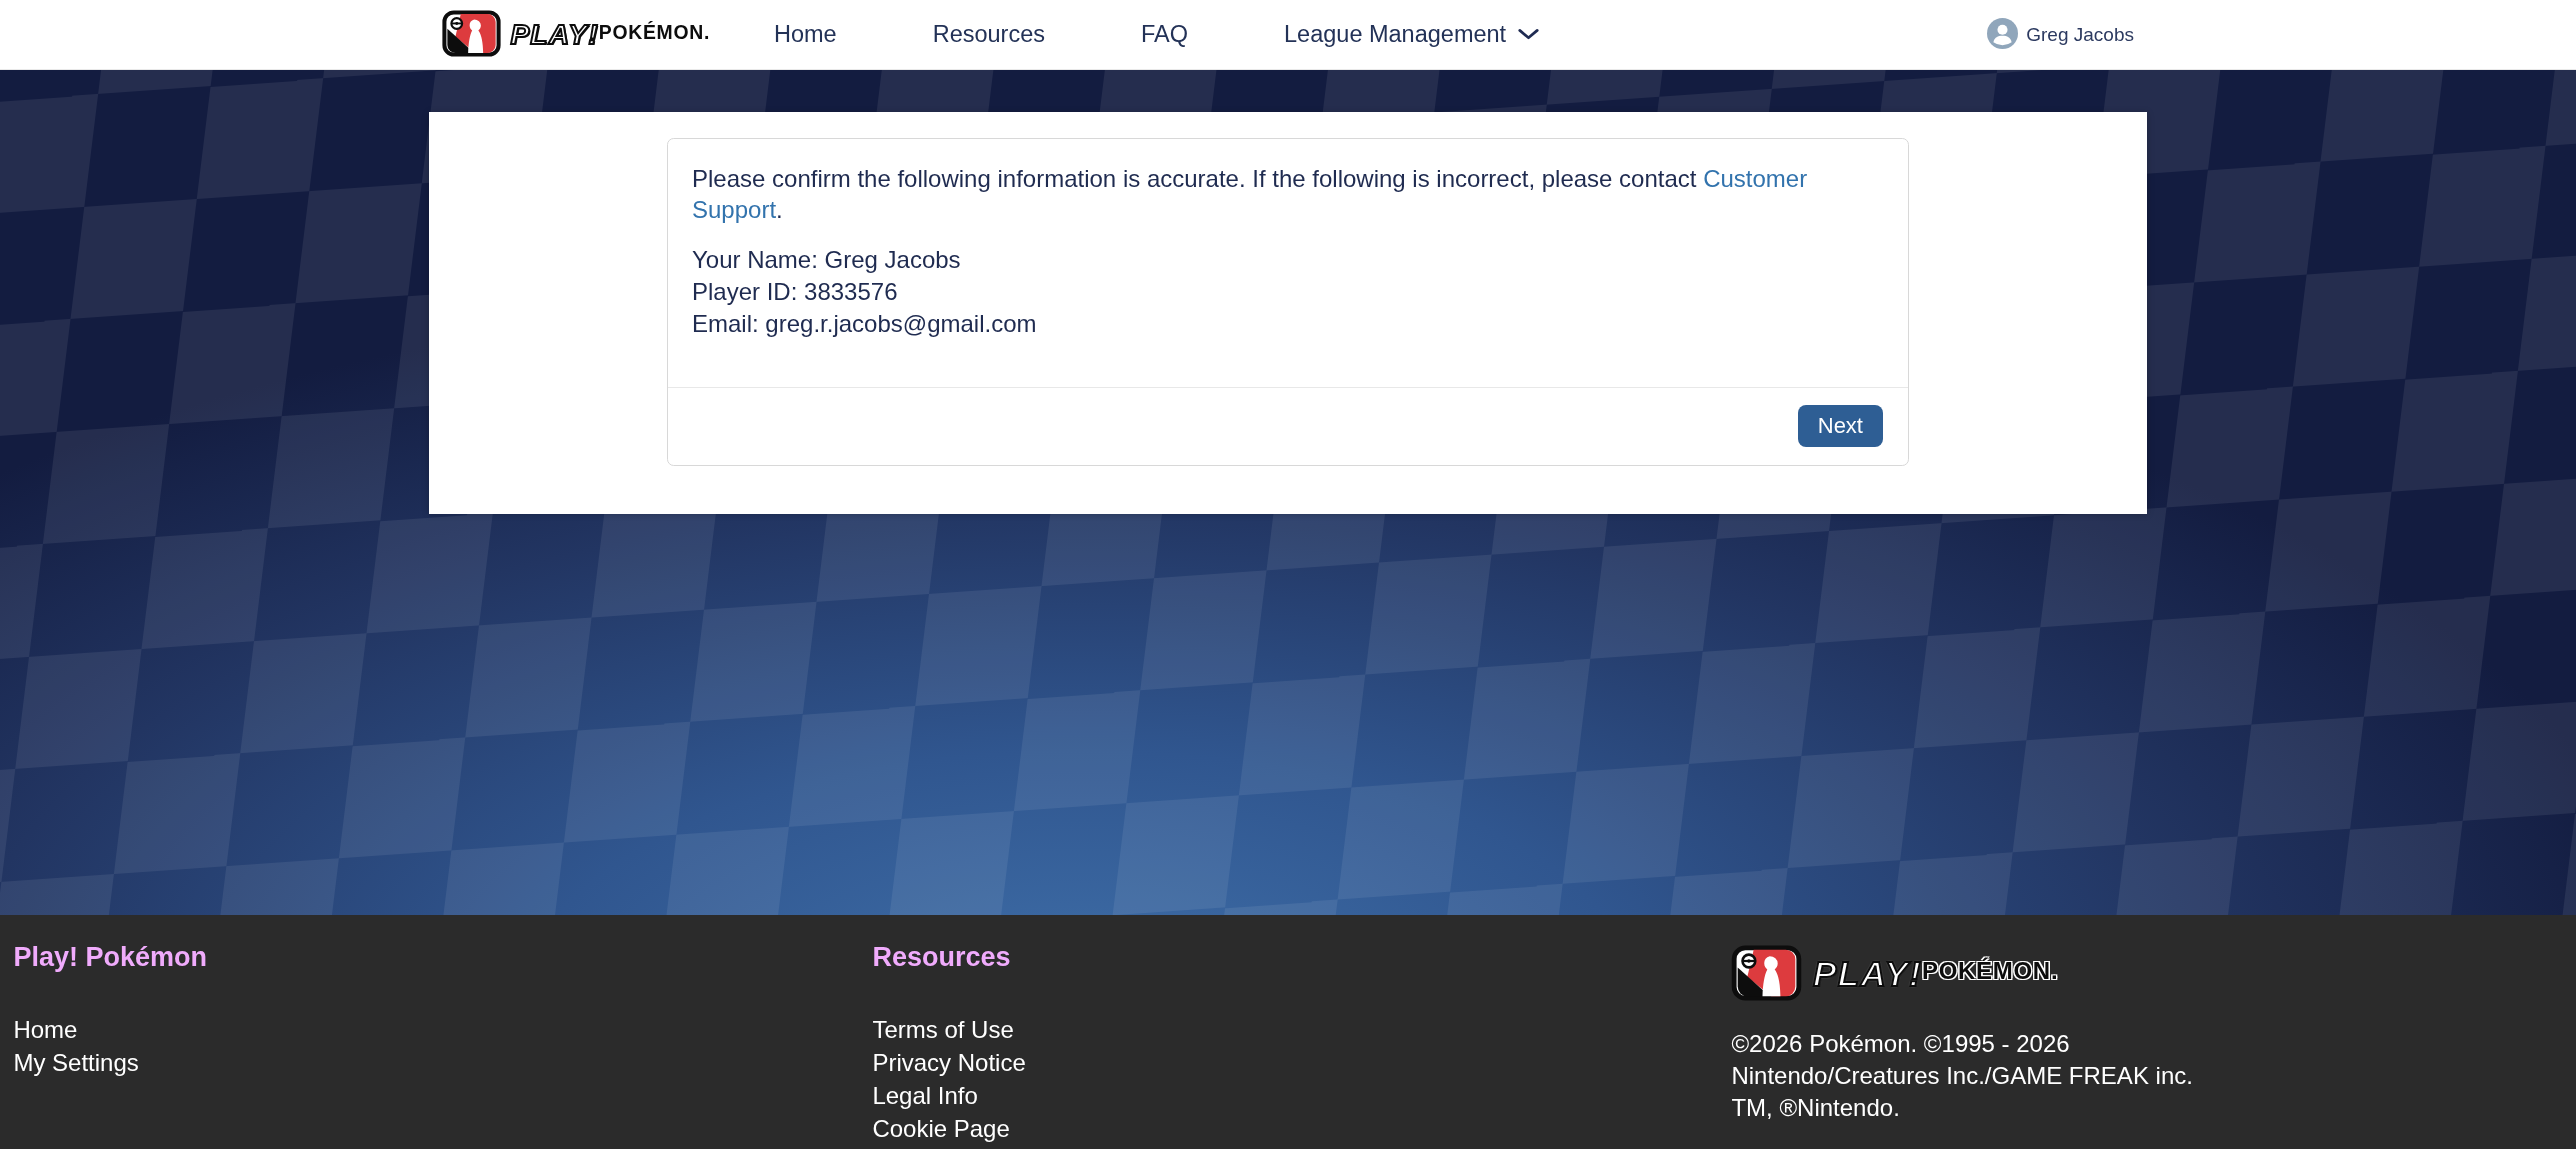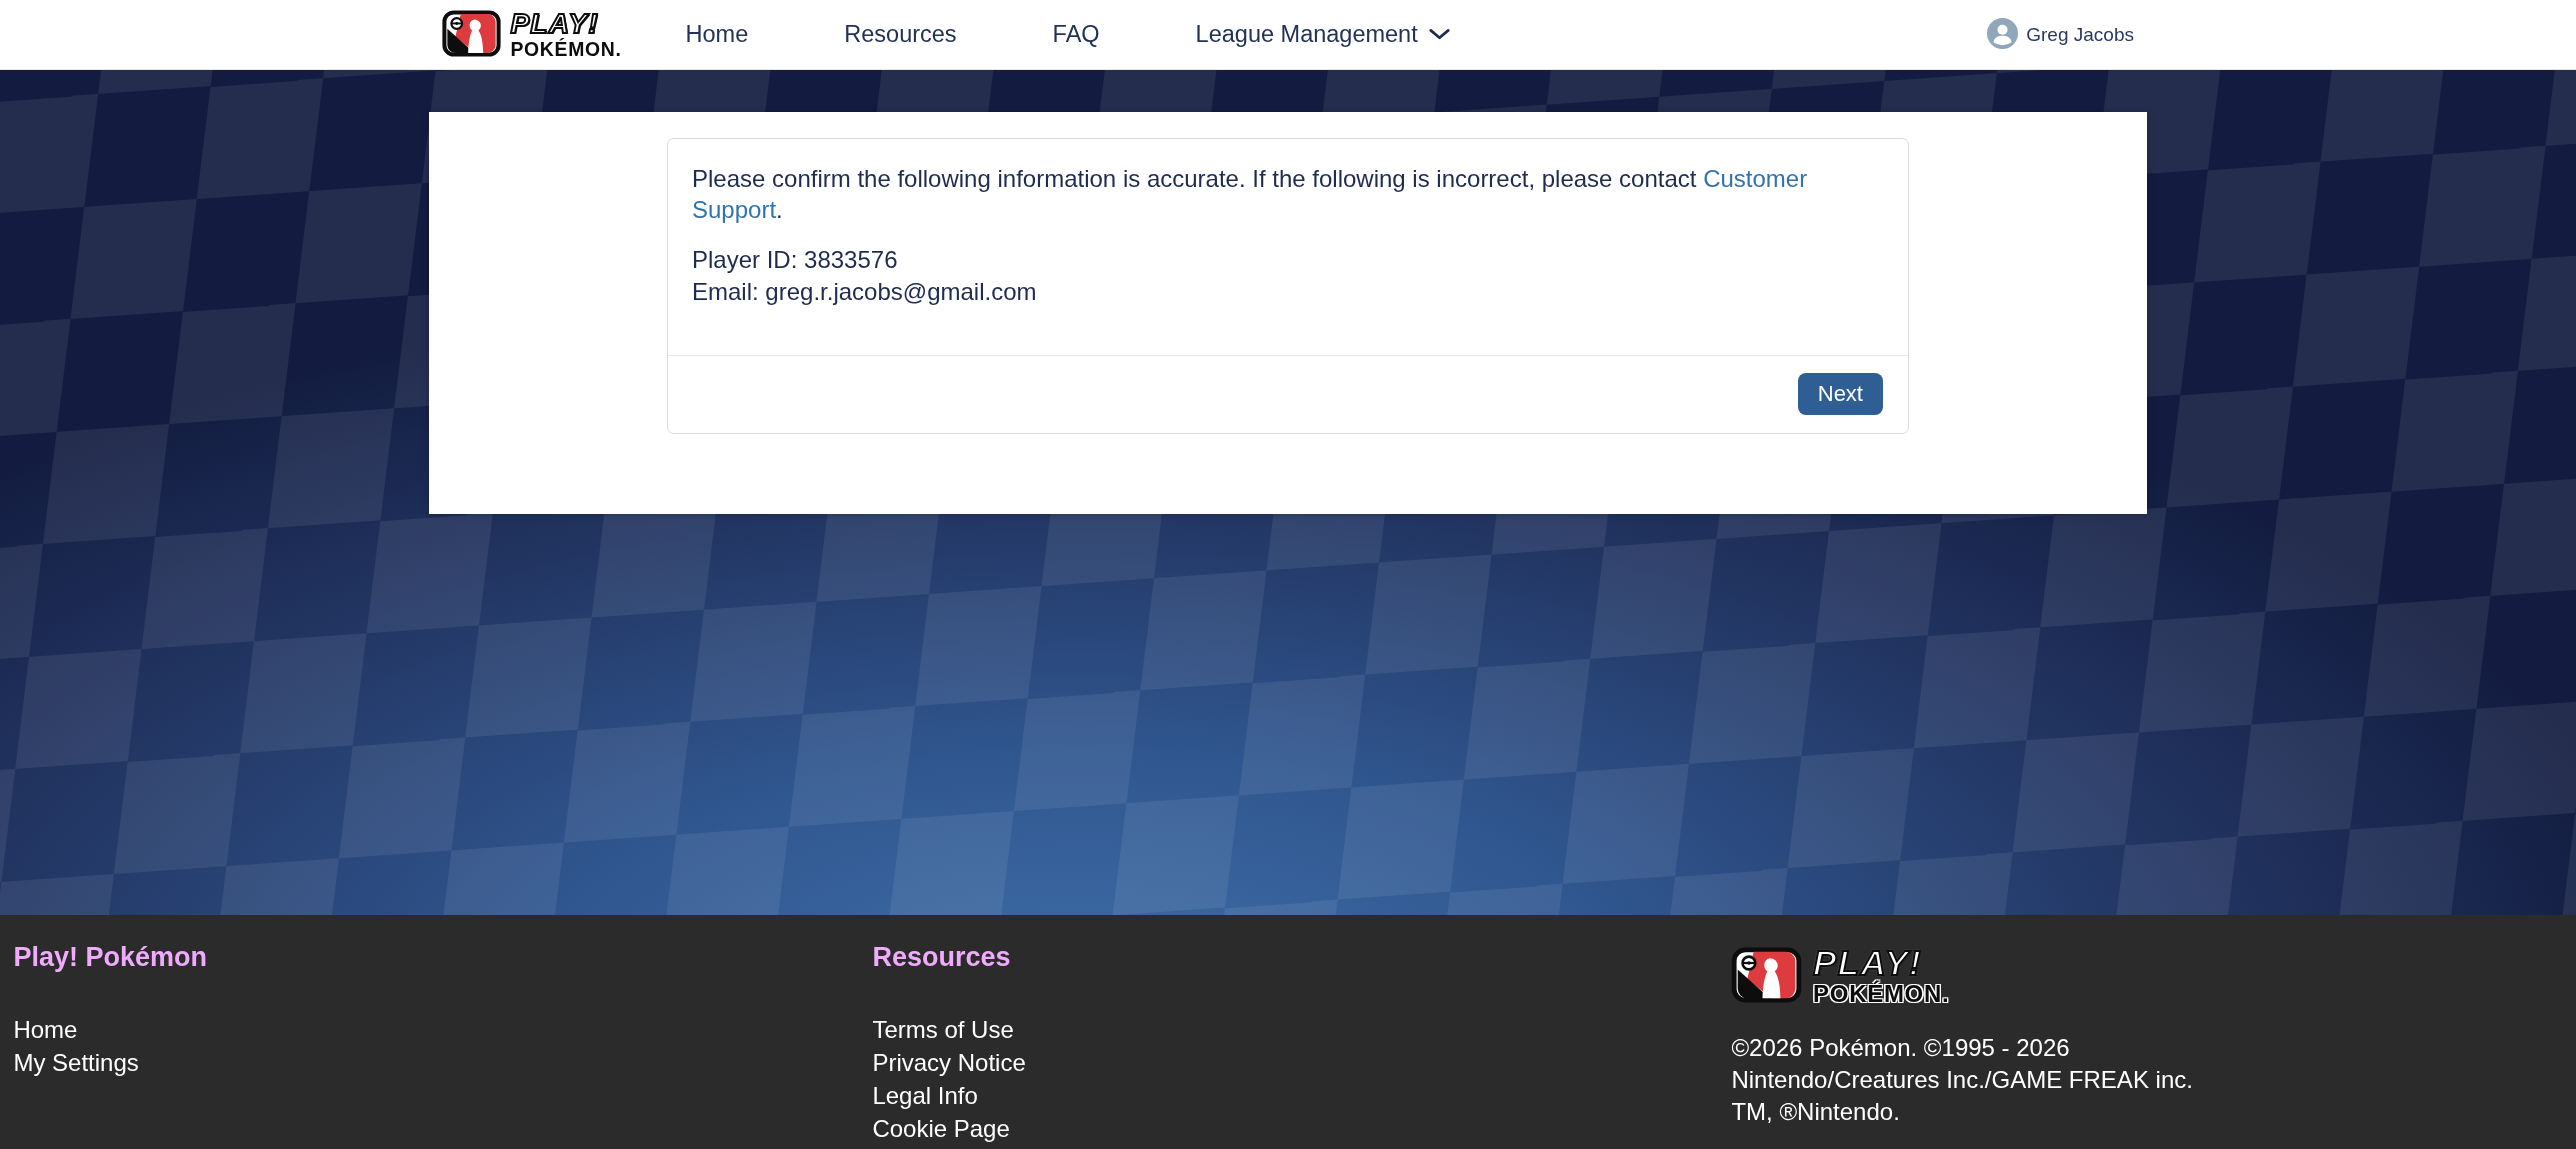--- a/index.html
+++ b/index.html
@@ -4,21 +4,21 @@
 <style>
   * { margin:0; padding:0; box-sizing:border-box; }
   html,body { width:2576px; height:1149px; overflow:hidden; }
   body { font-family:"Liberation Sans", sans-serif; background:#fff; position:relative; }
 
   
   .navbar { height:70px; background:#ffffff; border-bottom:0.7px solid #e9e9e9; position:relative; z-index:3; }
   .navbar-inner { width:1692px; height:100%; margin:0 auto; display:flex; align-items:center; }
   .logo-lockup { display:flex; align-items:center; gap:9.4px; }
   .logo-icon { flex:0 0 auto; }
-  .logo-text { display:flex; flex-direction:column; line-height:1; }
+  .logo-text { display:flex; flex-direction:row; line-height:1; }
   .logo-play { font-style:italic; font-weight:900; font-size:28px; letter-spacing:1.3px;
                color:#ffffff; -webkit-text-stroke:2px #0d0d0d; text-shadow:1.3px 1.3px 0 #0d0d0d; }
   .logo-poke { font-weight:900; font-size:19.4px; letter-spacing:0.7px; color:#0d0d0d; margin-top:2px;
                transform:scaleY(1.05); }
   .nav-links { display:flex; align-items:center; margin-left:64px; }
   .nav-link { font-size:23.5px; color:#233257; margin-right:96px; cursor:pointer; display:flex; align-items:center; gap:10.7px; white-space:nowrap; }
   .nav-link:last-child { margin-right:0; }
   .user-chip { margin-left:auto; display:flex; align-items:center; gap:8.7px; cursor:pointer; }
   .user-name { font-size:19px; color:#2c3a60; }
 
@@ -116,20 +116,23 @@
 
 <div class="main-bg"></div>
 
 <main class="panel">
   <section class="card">
     <p class="card-intro">
       <span>Please confirm the following information is accurate. If the following is incorrect, please contact </span><span class="intro-link">Customer Support</span><span>.</span>
     </p>
     <div class="card-fields">
       <div class="field-line">
+        <span>Your Name:</span>&nbsp;<span>Greg Jacobs</span>
+      </div>
+      <div class="field-line">
         <span>Player ID:</span>&nbsp;<span>3833576</span>
       </div>
       <div class="field-line">
         <span>Email:</span>&nbsp;<span>greg.r.jacobs@gmail.com</span>
       </div>
     </div>
     <div class="card-body-pad"></div>
     <div class="card-footer">
       <button class="next-btn">Next</button>
     </div>

